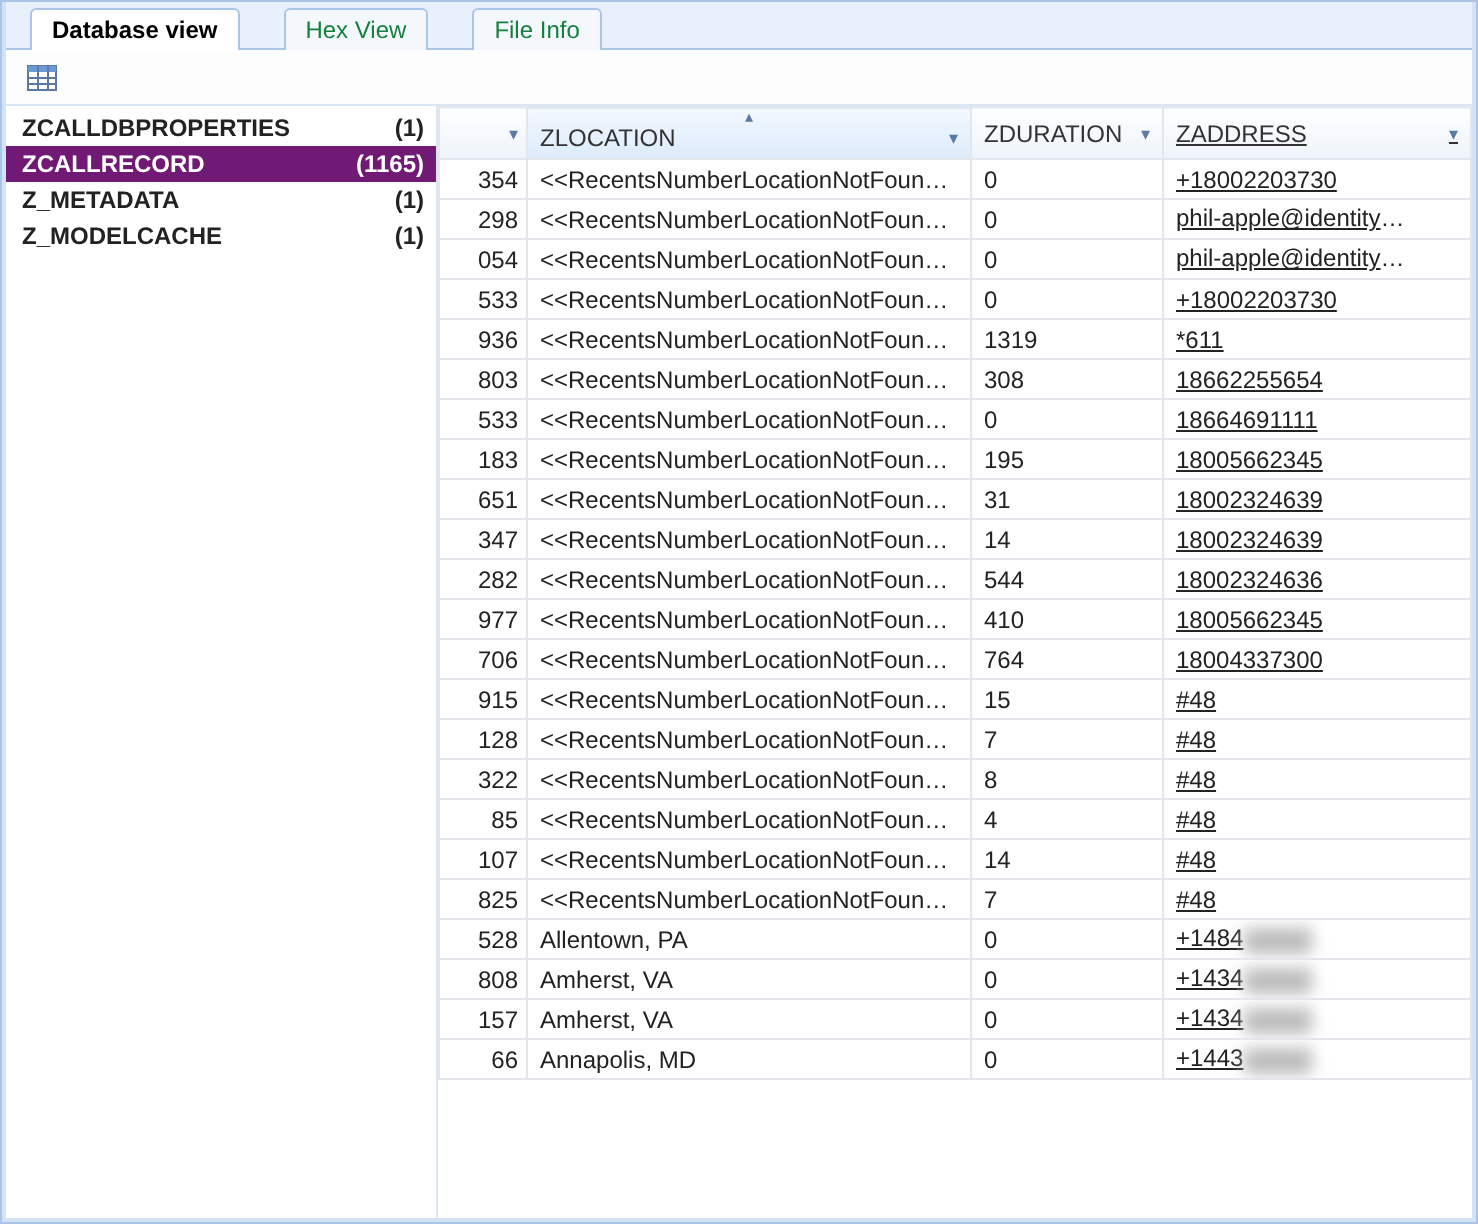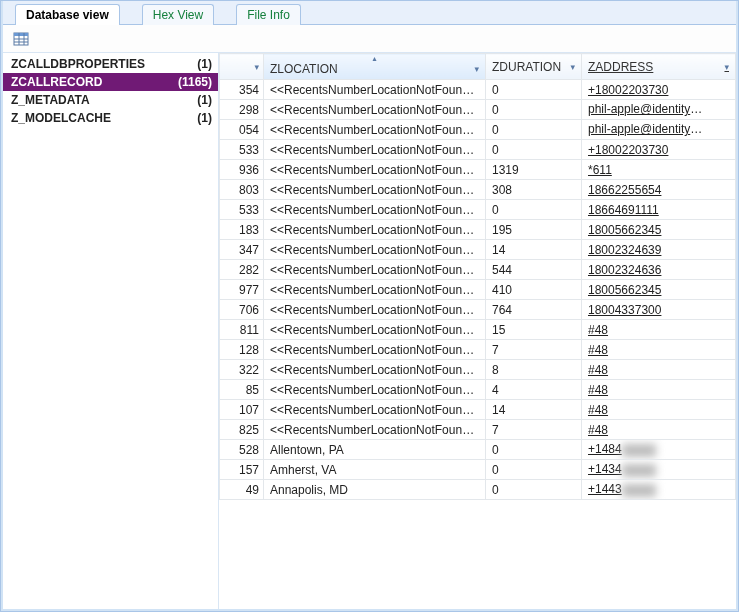--- a/index.html
+++ b/index.html
@@ -162,20 +162,26 @@
               <td class="col-dur">0</td>
               <td class="col-addr">18664691111</td>
             </tr>
             <tr>
               <td class="col-id">183</td>
               <td class="col-loc">&lt;&lt;RecentsNumberLocationNotFound&gt;&gt;</td>
               <td class="col-dur">195</td>
               <td class="col-addr">18005662345</td>
             </tr>
             <tr>
+              <td class="col-id">651</td>
+              <td class="col-loc">&lt;&lt;RecentsNumberLocationNotFound&gt;&gt;</td>
+              <td class="col-dur">31</td>
+              <td class="col-addr">18002324639</td>
+            </tr>
+            <tr>
               <td class="col-id">347</td>
               <td class="col-loc">&lt;&lt;RecentsNumberLocationNotFound&gt;&gt;</td>
               <td class="col-dur">14</td>
               <td class="col-addr">18002324639</td>
             </tr>
             <tr>
               <td class="col-id">282</td>
               <td class="col-loc">&lt;&lt;RecentsNumberLocationNotFound&gt;&gt;</td>
               <td class="col-dur">544</td>
               <td class="col-addr">18002324636</td>
@@ -186,21 +192,21 @@
               <td class="col-dur">410</td>
               <td class="col-addr">18005662345</td>
             </tr>
             <tr>
               <td class="col-id">706</td>
               <td class="col-loc">&lt;&lt;RecentsNumberLocationNotFound&gt;&gt;</td>
               <td class="col-dur">764</td>
               <td class="col-addr">18004337300</td>
             </tr>
             <tr>
-              <td class="col-id">811</td>
+              <td class="col-id">915</td>
               <td class="col-loc">&lt;&lt;RecentsNumberLocationNotFound&gt;&gt;</td>
               <td class="col-dur">15</td>
               <td class="col-addr">#48</td>
             </tr>
             <tr>
               <td class="col-id">128</td>
               <td class="col-loc">&lt;&lt;RecentsNumberLocationNotFound&gt;&gt;</td>
               <td class="col-dur">7</td>
               <td class="col-addr">#48</td>
             </tr>
@@ -228,27 +234,33 @@
               <td class="col-dur">7</td>
               <td class="col-addr">#48</td>
             </tr>
             <tr>
               <td class="col-id">528</td>
               <td class="col-loc">Allentown, PA</td>
               <td class="col-dur">0</td>
               <td class="col-addr">+1484<span class="blur">xxx</span></td>
             </tr>
             <tr>
+              <td class="col-id">808</td>
+              <td class="col-loc">Amherst, VA</td>
+              <td class="col-dur">0</td>
+              <td class="col-addr">+1434<span class="blur">xxx</span></td>
+            </tr>
+            <tr>
               <td class="col-id">157</td>
               <td class="col-loc">Amherst, VA</td>
               <td class="col-dur">0</td>
               <td class="col-addr">+1434<span class="blur">xxx</span></td>
             </tr>
             <tr>
-              <td class="col-id">49</td>
+              <td class="col-id">66</td>
               <td class="col-loc">Annapolis, MD</td>
               <td class="col-dur">0</td>
               <td class="col-addr">+1443<span class="blur">xxx</span></td>
             </tr>
           </tbody>
       </table>
     </div>
 
   </div>
 </div>

